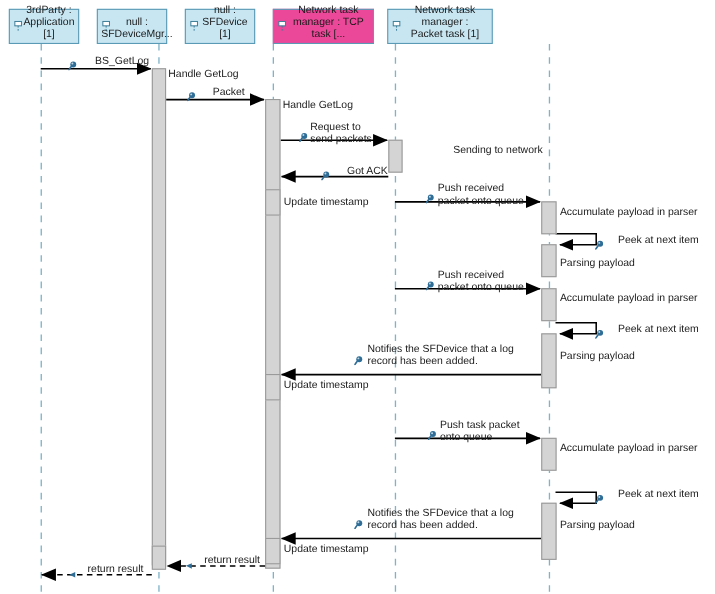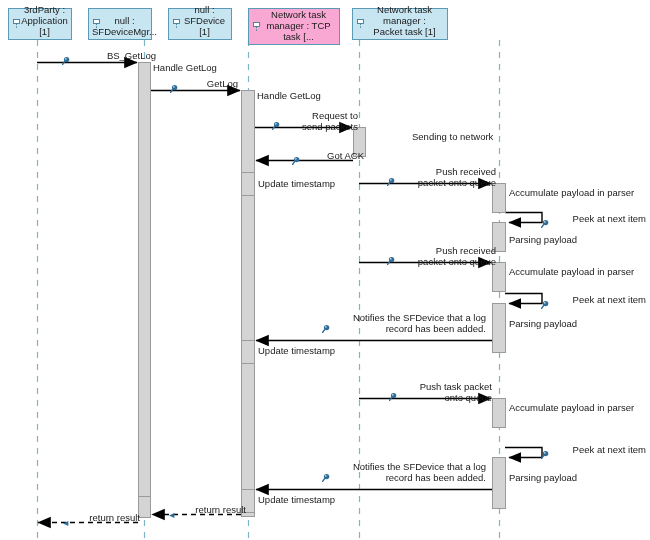--- a/index.html
+++ b/index.html
@@ -51,22 +51,22 @@
     border:1px solid #9a9a9a;
   }
   
   .msg-label{
     position:absolute;
     font-size:9.5px;
     line-height:11px;
     color:#1a1a1a;
     white-space:pre-line;
   }
-  .msg-label.center{ text-align:right; }
-  .msg-label.left{ text-align:right; }
+  .msg-label.center{ text-align:left; }
+  .msg-label.left{ text-align:center; }
   
   .state-label{
     position:absolute;
     font-size:9.5px;
     line-height:11px;
     color:#1a1a1a;
     white-space:nowrap;
   }
   
   .msg-icon{
@@ -128,21 +128,21 @@
       <div class="lifeline-head" style="left: 88px; top: 8px; width: 64px; height: 32px; background: rgb(200, 230, 242); border-color: rgb(90, 154, 181);"><span class="head-icon"><svg viewBox="0 0 9 11" width="9" height="11" xmlns="http://www.w3.org/2000/svg">
             <rect x="1.5" y="1" width="6" height="4" fill="#ffffff" stroke="#3d7c96" stroke-width="0.9"></rect>
             <line x1="4.5" y1="5" x2="4.5" y2="10" stroke="#3d7c96" stroke-width="0.9" stroke-dasharray="1.6 1.2"></line>
           </svg></span><span>null :
 SFDeviceMgr...</span></div>
       <div class="lifeline-head" style="left: 168px; top: 8px; width: 64px; height: 32px; background: rgb(200, 230, 242); border-color: rgb(90, 154, 181);"><span class="head-icon"><svg viewBox="0 0 9 11" width="9" height="11" xmlns="http://www.w3.org/2000/svg">
             <rect x="1.5" y="1" width="6" height="4" fill="#ffffff" stroke="#3d7c96" stroke-width="0.9"></rect>
             <line x1="4.5" y1="5" x2="4.5" y2="10" stroke="#3d7c96" stroke-width="0.9" stroke-dasharray="1.6 1.2"></line>
           </svg></span><span>null :
 SFDevice [1]</span></div>
-      <div class="lifeline-head" style="left: 248px; top: 8px; width: 92px; height: 37px; background: #f9a8d4; border-color: rgb(90, 154, 181);"><span class="head-icon"><svg viewBox="0 0 9 11" width="9" height="11" xmlns="http://www.w3.org/2000/svg">
+      <div class="lifeline-head" style="left: 248px; top: 8px; width: 92px; height: 32px; background: #ec4899; border-color: rgb(90, 154, 181);"><span class="head-icon"><svg viewBox="0 0 9 11" width="9" height="11" xmlns="http://www.w3.org/2000/svg">
             <rect x="1.5" y="1" width="6" height="4" fill="#ffffff" stroke="#3d7c96" stroke-width="0.9"></rect>
             <line x1="4.5" y1="5" x2="4.5" y2="10" stroke="#3d7c96" stroke-width="0.9" stroke-dasharray="1.6 1.2"></line>
           </svg></span><span>Network task
 manager : TCP task [...</span></div>
       <div class="lifeline-head" style="left: 352px; top: 8px; width: 96px; height: 32px; background: rgb(200, 230, 242); border-color: rgb(90, 154, 181);"><span class="head-icon"><svg viewBox="0 0 9 11" width="9" height="11" xmlns="http://www.w3.org/2000/svg">
             <rect x="1.5" y="1" width="6" height="4" fill="#ffffff" stroke="#3d7c96" stroke-width="0.9"></rect>
             <line x1="4.5" y1="5" x2="4.5" y2="10" stroke="#3d7c96" stroke-width="0.9" stroke-dasharray="1.6 1.2"></line>
           </svg></span><span>Network task manager :
 Packet task [1]</span></div>
     </div>
@@ -163,21 +163,21 @@
       <div class="activation" style="left: 138px; top: 496px; width: 13px; height: 22px; background: rgb(212, 212, 212); border-color: rgb(154, 154, 154);"></div>
     </div>
 
   <div id="labels">
       <div class="msg-label left" style="left: 66px; top: 50px; width: 90px;">BS_GetLog</div>
       <span class="msg-icon" style="left: 62px; top: 51px;"><svg viewBox="0 0 9 9" width="9" height="9" xmlns="http://www.w3.org/2000/svg">
           <circle cx="4.6" cy="3.6" r="2.7" fill="#2f6d96"></circle>
           <circle cx="3.8" cy="2.8" r="0.9" fill="#bcd6e6"></circle>
           <path d="M2.6 5.6 L0.6 8.4" stroke="#2f6d96" stroke-width="1.5" stroke-linecap="round"></path>
         </svg></span>
-      <div class="msg-label left" style="left: 178px; top: 78px; width: 60px;">GetLog</div>
+      <div class="msg-label left" style="left: 178px; top: 78px; width: 60px;">Packet</div>
       <span class="msg-icon" style="left: 170px; top: 79px;"><svg viewBox="0 0 9 9" width="9" height="9" xmlns="http://www.w3.org/2000/svg">
           <circle cx="4.6" cy="3.6" r="2.7" fill="#2f6d96"></circle>
           <circle cx="3.8" cy="2.8" r="0.9" fill="#bcd6e6"></circle>
           <path d="M2.6 5.6 L0.6 8.4" stroke="#2f6d96" stroke-width="1.5" stroke-linecap="round"></path>
         </svg></span>
       <div class="msg-label center" style="left: 282px; top: 110px; width: 76px;">Request to
 send packets</div>
       <span class="msg-icon" style="left: 272px; top: 116px;"><svg viewBox="0 0 9 9" width="9" height="9" xmlns="http://www.w3.org/2000/svg">
           <circle cx="4.6" cy="3.6" r="2.7" fill="#2f6d96"></circle>
           <circle cx="3.8" cy="2.8" r="0.9" fill="#bcd6e6"></circle>

